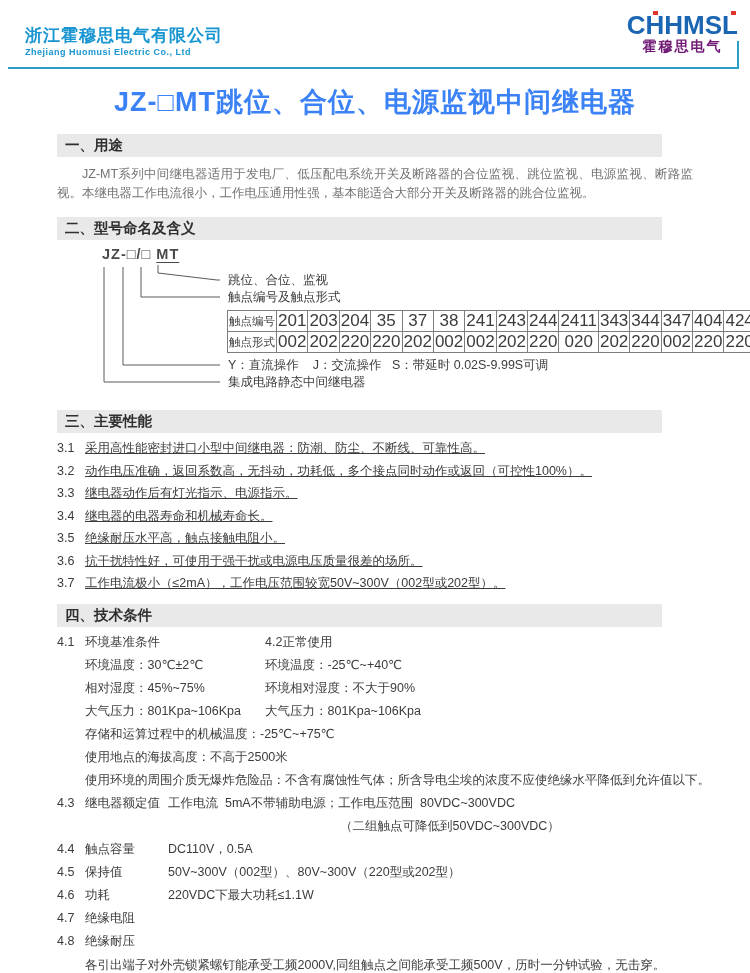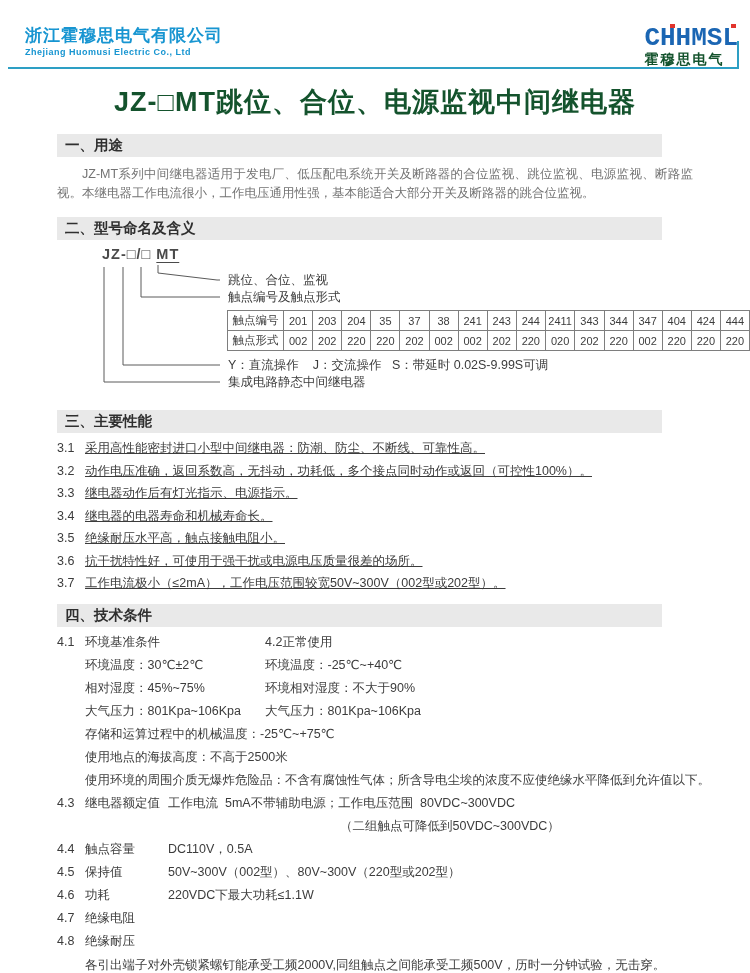--- a/index.html
+++ b/index.html
@@ -4,47 +4,47 @@
 <style>
   html,body{margin:0;padding:0;background:#fff;}
   body{font-family:"Liberation Sans","DejaVu Sans",sans-serif;color:#3c3c3c;}
   .page{position:relative;width:750px;height:973px;background:#fff;overflow:hidden;}
 
   
   .header{position:relative;height:70px;}
   .company{position:absolute;left:25px;top:26px;}
   .company-cn{font-size:17px;font-weight:bold;color:#1795d1;letter-spacing:1px;line-height:19px;}
   .company-en{font-size:9px;font-weight:bold;color:#1795d1;letter-spacing:.5px;margin-top:2px;}
-  .logo{position:absolute;right:12px;top:25px;font-family:Liberation Mono, monospace;}
+  .logo{position:absolute;right:12px;top:12px;text-align:center;}
   .logo-main{position:relative;display:inline-block;font-size:26px;font-weight:bold;color:#1b66b3;letter-spacing:0px;line-height:26px;}
   .logo-dot{position:absolute;width:5px;height:4px;background:#e2342c;}
   .logo-dot.d1{left:26px;top:-1px;}
   .logo-dot.d2{right:2px;top:-1px;}
-  .logo-sub{font-size:14px;font-weight:bold;color:#14532d;letter-spacing:2px;margin-top:0px;}
+  .logo-sub{font-size:14px;font-weight:bold;color:#701a75;letter-spacing:2px;margin-top:0px;}
   .header-rule{position:absolute;left:8px;top:41px;width:729px;height:26px;
     border-bottom:2px solid #2d9fc4;border-right:2px solid #2d9fc4;}
 
   
-  .doc-title{margin:14px 0 4px 0;text-align:center;font-size:27px;font-weight:bold;color:#14532d;letter-spacing:1px;}
+  .doc-title{margin:14px 0 4px 0;text-align:center;font-size:27px;font-weight:bold;color:#3b82f6;letter-spacing:1px;}
 
   
   .bar{margin:14px 88px 0 57px;background:#e9e9e9;height:23px;line-height:23px;
        font-size:14.5px;font-weight:bold;color:#2f2f2f;padding-left:8px;}
 
   
   .para{margin:8px 57px 0 57px;font-size:12.5px;line-height:19px;color:#737373;text-indent:2em;text-align:justify;}
 
   
   .diagram{position:relative;margin-left:57px;margin-top:4px;height:152px;}
   .model-code{position:absolute;left:45px;top:2px;font-size:14.5px;font-weight:600;color:#4a4a4a;letter-spacing:1px;white-space:pre;}
   .model-code .mt{text-decoration:underline;text-underline-offset:3px;}
   .connectors{position:absolute;left:0;top:0;}
   .dlabel{position:absolute;left:171px;transform:translateY(-50%);font-size:12.5px;color:#3c3c3c;white-space:pre;}
   .ctable{position:absolute;left:170px;top:66px;border-collapse:collapse;table-layout:fixed;}
-  .ctable td,.ctable th{border:1px solid #7e7e7e;font-size:11px;font-weight:normal;color:#3c3c3c;
+  .ctable td,.ctable th{border:1px solid #7e7e7e;font-size:17px;font-weight:normal;color:#3c3c3c;
       text-align:center;height:19px;padding:0 1px;white-space:nowrap;}
   .ctable .rowhead{width:54px;font-size:11.5px;}
   .ctable .ccell{width:27px;}
 
   
   .plist{margin:9px 57px 0 57px;}
   .prow{display:flex;margin-bottom:9.5px;font-size:12.5px;line-height:13px;}
   .pnum{width:28px;flex:none;}
   .ptext{flex:1;text-decoration:underline;}
 

